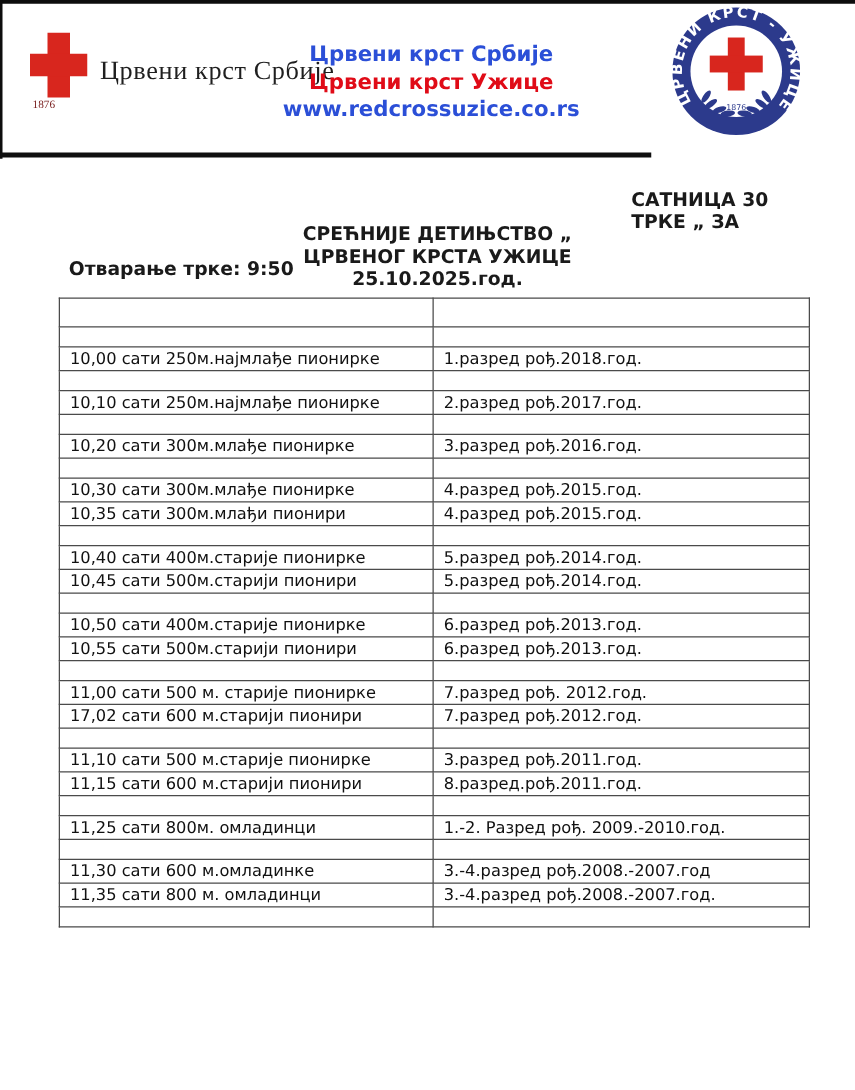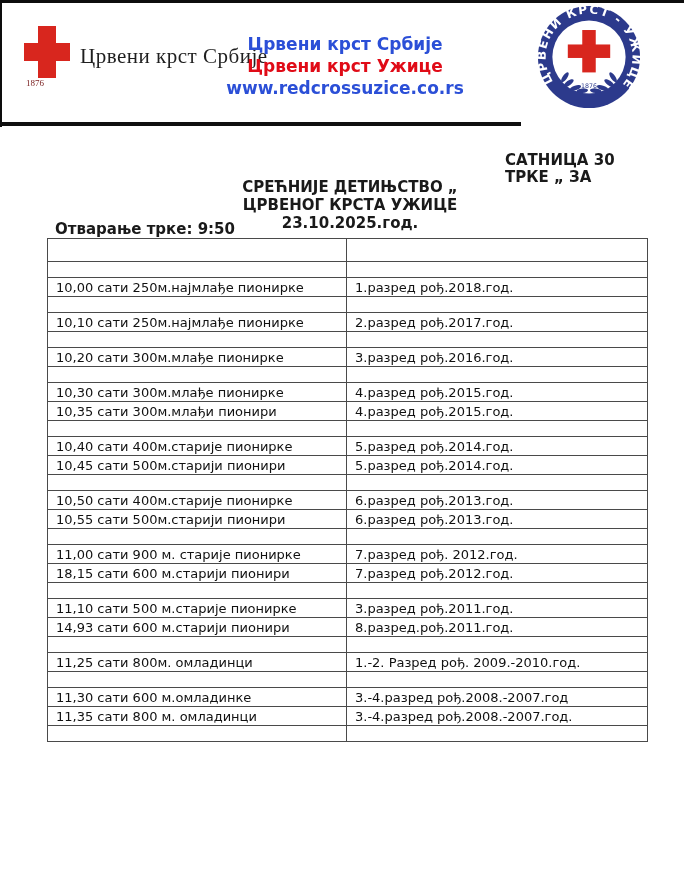--- a/index.html
+++ b/index.html
@@ -28,21 +28,21 @@
   .txt-blue { color:var(--blue); }
   .txt-red  { color:var(--red); }
   .logo-right { position:absolute; left:536px; top:3px; width:106px; height:108px; }
 
   .rule { position:absolute; left:0; top:122px; width:521px; height:4px; background:#0f0f0f; }
 
   .satnica { position:absolute; left:505px; top:128px; width:162px; text-align:left;
              font-weight:bold; font-size:15px; line-height:17px;margin-top:24px; }
   .title-center { position:absolute; left:180px; top:166px; width:340px; text-align:center;
              font-weight:bold; font-size:15px; line-height:18px;margin-top:12px; }
-  .opening { position:absolute; left:55px; top:220px; font-weight:bold; font-size:15px; }
+  .opening { position:absolute; left:55px; top:206px; font-weight:bold; font-size:15px; }
 
   
   table.sched {
     position:absolute; left:47px; top:238px; width:601px;
     border-collapse:collapse; table-layout:fixed;
   }
   table.sched td {
     border:1px solid #4a4a4a; font-size:13px; padding:0 0 0 8px;
     white-space:nowrap; overflow:hidden; vertical-align:middle; color:#111;
   }
@@ -105,21 +105,21 @@
   <div class="rule"></div>
 
   <div class="satnica">
     <div>САТНИЦА 30</div>
     <div>ТРКЕ „ ЗА</div>
   </div>
 
   <div class="title-center">
     <div>СРЕЋНИЈЕ ДЕТИЊСТВО „</div>
     <div>ЦРВЕНОГ КРСТА УЖИЦЕ</div>
-    <div>23.10.2025.год.</div>
+    <div>25.10.2025.год.</div>
   </div>
 
   <div class="opening">Отварање трке: 9:50</div>
 
   <table class="sched">
     <colgroup>
         <col style="width:299px">
         <col>
       </colgroup>
     <tbody>
@@ -185,37 +185,37 @@
         </tr>
         <tr class="race">
           <td>10,55 сати 500м.старији пионири</td>
           <td>6.разред рођ.2013.год.</td>
         </tr>
         <tr class="spacer">
           <td>&nbsp;</td>
           <td>&nbsp;</td>
         </tr>
         <tr class="race">
-          <td>11,00 сати 900 м. старије пионирке</td>
+          <td>11,00 сати 500 м. старије пионирке</td>
           <td>7.разред рођ. 2012.год.</td>
         </tr>
         <tr class="race">
-          <td>18,15 сати 600 м.старији пионири</td>
+          <td>17,02 сати 600 м.старији пионири</td>
           <td>7.разред рођ.2012.год.</td>
         </tr>
         <tr class="spacer">
           <td>&nbsp;</td>
           <td>&nbsp;</td>
         </tr>
         <tr class="race">
           <td>11,10 сати 500 м.старије пионирке</td>
           <td>3.разред рођ.2011.год.</td>
         </tr>
         <tr class="race">
-          <td>14,93 сати 600 м.старији пионири</td>
+          <td>11,15 сати 600 м.старији пионири</td>
           <td>8.разред.рођ.2011.год.</td>
         </tr>
         <tr class="spacer">
           <td>&nbsp;</td>
           <td>&nbsp;</td>
         </tr>
         <tr class="race">
           <td>11,25 сати 800м. омладинци</td>
           <td>1.-2. Разред рођ. 2009.-2010.год.</td>
         </tr>

